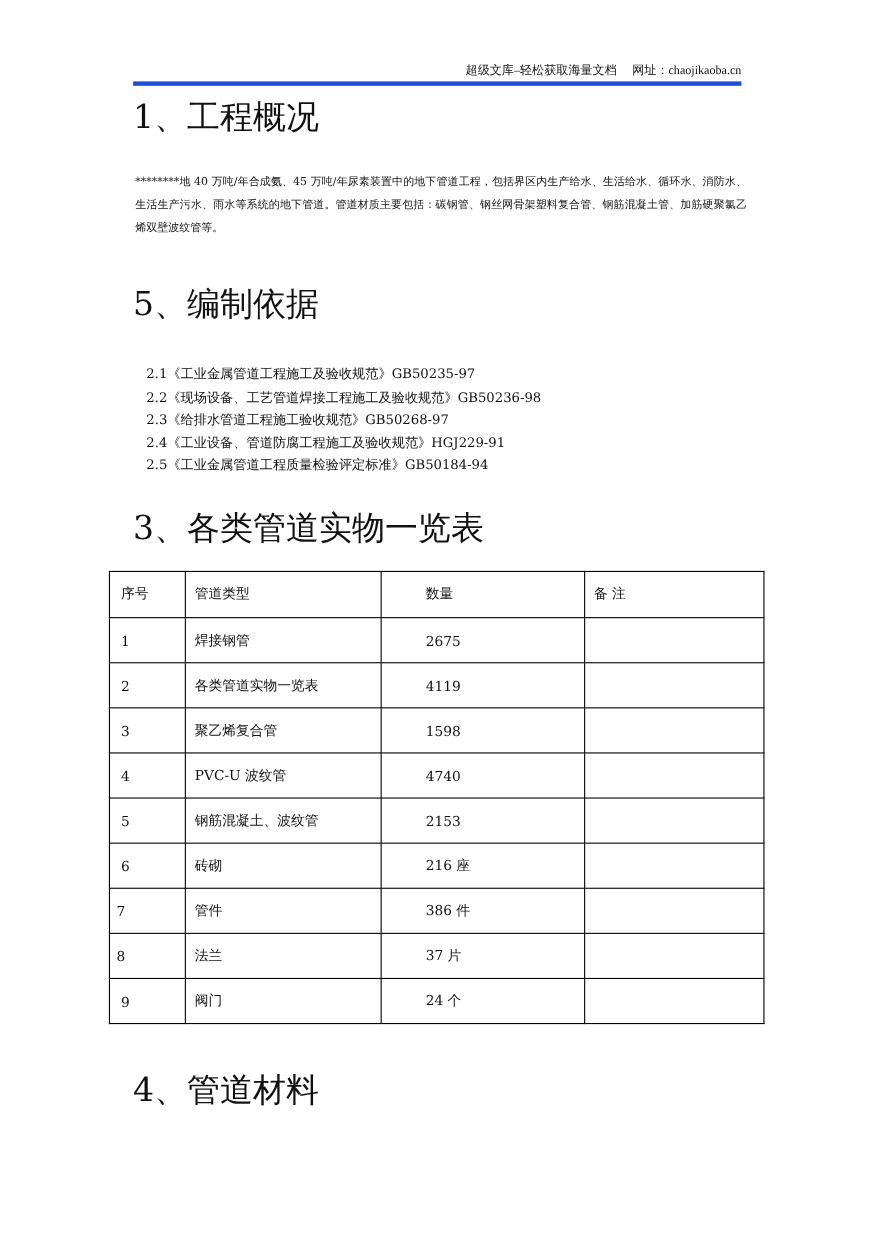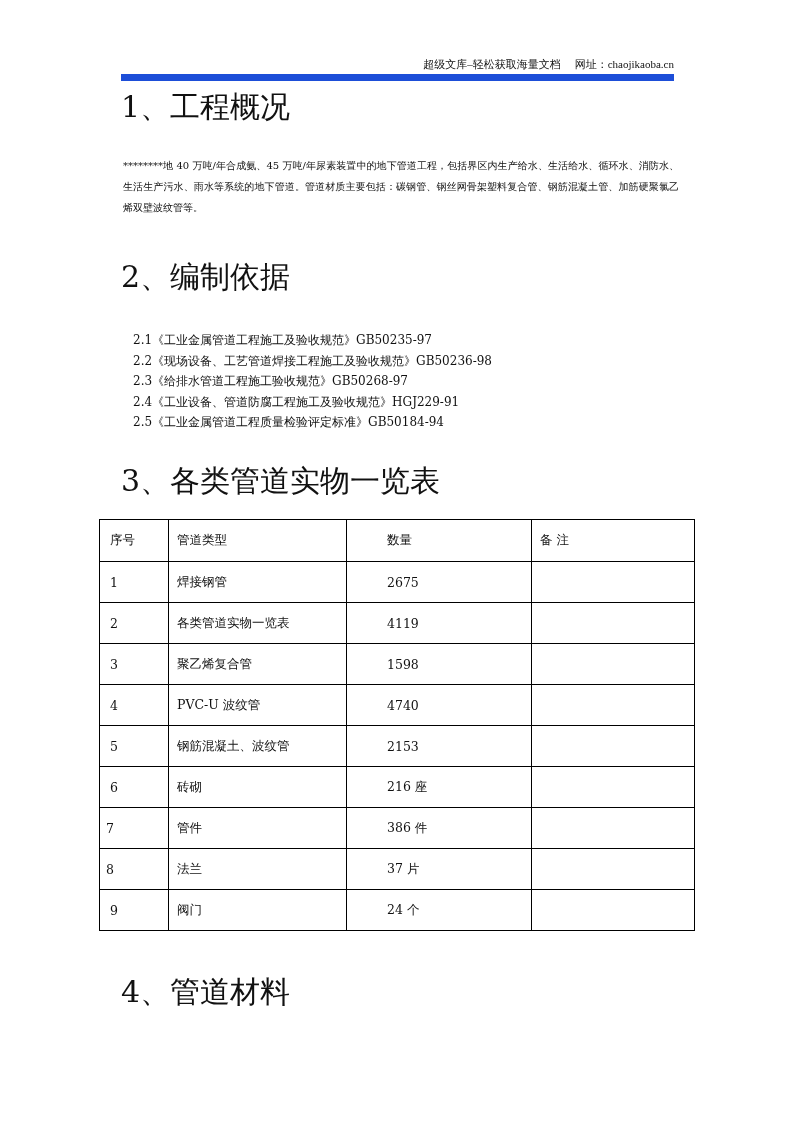--- a/index.html
+++ b/index.html
@@ -1,19 +1,19 @@
 <!DOCTYPE html>
 <html><head>
 <meta charset="utf-8">
 <style>
   html, body { margin: 0; padding: 0; background: #ffffff; }
   body { width: 793px; height: 1122px; position: relative; overflow: hidden;
          font-family: "DejaVu Serif", "Liberation Serif", serif; color: #111; }
   .header { position: absolute; left: 121px; top: 56px; width: 553px; height: 18px;
-            border-bottom: 7px solid #1d4ed8; text-align: right; font-size: 11px; line-height: 16px;
+            border-bottom: 4px solid #1d4ed8; text-align: right; font-size: 11px; line-height: 16px;
             font-family: "Liberation Serif", "DejaVu Serif", serif; }
   .header .gap { display: inline-block; width: 14px; }
   .h1 { position: absolute; left: 121px; font-size: 30px; font-weight: normal; margin: 0;
         font-family: "DejaVu Serif", "Liberation Serif", serif; letter-spacing: 0px; line-height: 36px; }
   .para { position: absolute; left: 121px; width: 556px; font-size: 10px; line-height: 21px;
           margin: 2px; text-align: justify; }
   .refs { position: absolute; left: 121px; top: 318px; font-size: 12px; line-height: 20.5px; margin: 12px; padding: 0; list-style: none; }
   .refs li { white-space: nowrap; }
   table.pipes { position: absolute; left: 99px; top: 519px; width: 596px; border-collapse: collapse;
                 font-size: 12.5px; }
@@ -26,21 +26,21 @@
 </head>
 <body>
 
 <div class="header">
   <span>超级文库–轻松获取海量文档</span><span class="gap"></span><span>网址：</span><span>chaojikaoba.cn</span>
 </div>
 
 <h1 class="h1" style="top:89px;">1、工程概况</h1>
 <p class="para" style="top:153px;">********地 40 万吨/年合成氨、45 万吨/年尿素装置中的地下管道工程，包括界区内生产给水、生活给水、循环水、消防水、生活生产污水、雨水等系统的地下管道。管道材质主要包括：碳钢管、钢丝网骨架塑料复合管、钢筋混凝土管、加筋硬聚氯乙烯双壁波纹管等。</p>
 
-<h1 class="h1" style="top:259px;">2、编制依据</h1>
+<h1 class="h1" style="top:259px;">5、编制依据</h1>
 <ul class="refs">
   <li>2.1《工业金属管道工程施工及验收规范》GB50235-97</li>
   <li>2.2《现场设备、工艺管道焊接工程施工及验收规范》GB50236-98</li>
   <li>2.3《给排水管道工程施工验收规范》GB50268-97</li>
   <li>2.4《工业设备、管道防腐工程施工及验收规范》HGJ229-91</li>
   <li>2.5《工业金属管道工程质量检验评定标准》GB50184-94</li>
 </ul>
 
 <h1 class="h1" style="top:463px;">3、各类管道实物一览表</h1>
 

